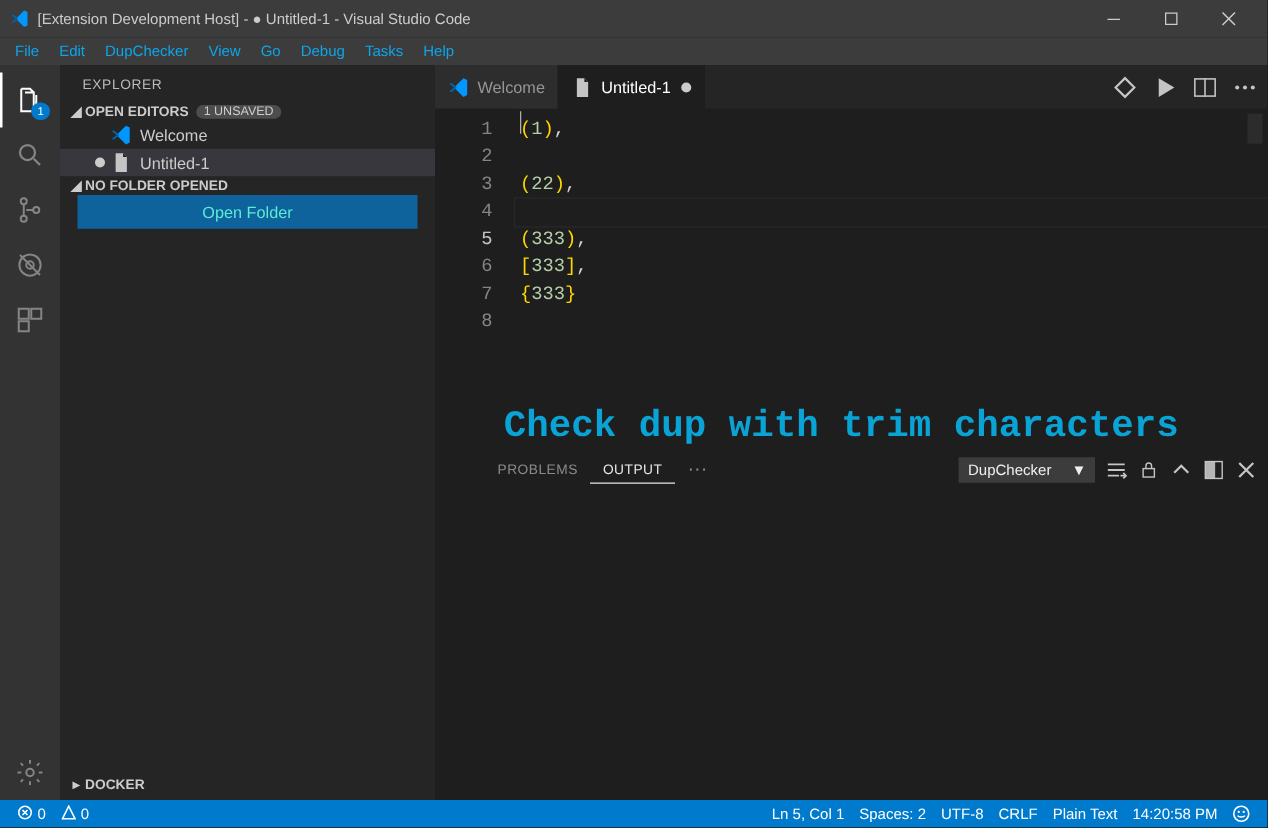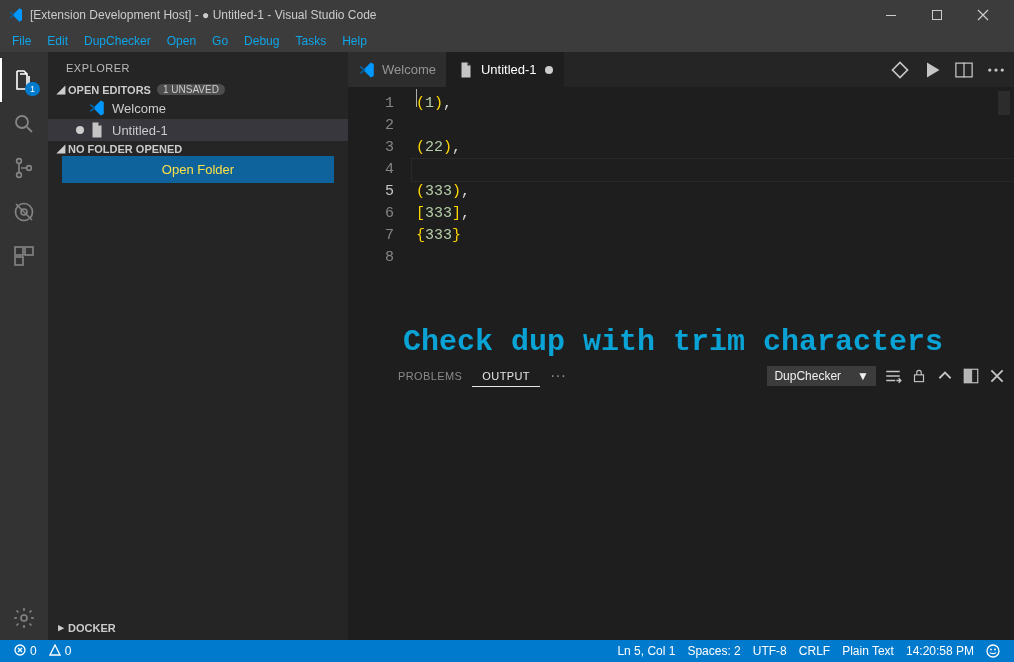--- a/index.html
+++ b/index.html
@@ -32,21 +32,21 @@
   .sidebar { width: 300px; background: #252526; display: flex; flex-direction: column; color: #bbbbbb; }
   .sidebar .sb-title { font-size: 11px; letter-spacing: 0.5px; padding: 10px 18px 8px; color: #bbbbbb; text-transform: uppercase; }
   .sb-section-hdr { display: flex; align-items: center; padding: 1px 6px; font-size: 11px; font-weight: 700; color: #cccccc; text-transform: uppercase; }
   .sb-section-hdr .chev { width: 14px; display: inline-flex; justify-content: center; margin-right: 0; }
   .sb-section-hdr .count { background: #4d4d4d; font-size: 10px; padding: 0 6px; border-radius: 7px; margin-left: 6px; color: #cccccc; font-weight: 400; }
   .sb-item { display: flex; align-items: center; padding: 2px 8px 2px 28px; height: 22px; font-size: 13px; color: #cccccc; }
   .sb-item .fico { width: 18px; height: 18px; display: inline-flex; align-items: center; justify-content: center; margin-right: 6px; }
   .sb-item.selected { background: #37373d; }
   .sb-item .dirty { width: 8px; height: 8px; border-radius: 50%; background: #cccccc; margin-right: 4px; }
   .sb-msg { padding: 14px 14px 10px 14px; font-size: 13px; color: #cccccc; }
-  .sb-btn { display: block; margin: 0 14px; background: #0e639c; color: #fde047; text-align: center; padding: 6px 0; font-size: 13px; border-radius: 0; }
+  .sb-btn { display: block; margin: 0 14px; background: #0e639c; color: #5eead4; text-align: center; padding: 6px 0; font-size: 13px; border-radius: 0; }
 
   
   .editorarea { flex: 1; display: flex; flex-direction: column; background: #1e1e1e; position: relative; }
   .tabbar { display: flex; background: #252526; height: 35px; align-items: stretch; }
   .tab { display: flex; align-items: center; padding: 0 10px; color: #969696; font-size: 13px; border-right: 1px solid #1e1e1e; background: #2d2d2d; height: 35px; }
   .tab.active { background: #1e1e1e; color: #ffffff; }
   .tab .tico { width: 18px; height: 18px; display: inline-flex; align-items: center; justify-content: center; margin-right: 6px; }
   .tab .dirty { width: 8px; height: 8px; border-radius: 50%; background: #cccccc; margin-left: 8px; }
   .tabactions { margin-left: auto; display: flex; align-items: center; gap: 12px; padding: 0 8px; color: #c5c5c5; }
   .tabactions .ta { width: 20px; height: 20px; display: flex; align-items: center; justify-content: center; }
@@ -109,21 +109,21 @@
           <path d="M1 1l10 10M11 1L1 11" stroke="#cccccc" stroke-width="1.2"></path>
         </svg>
       </div>
   </div>
 </div>
 
 <div class="menubar">
   <span class="mitem">File</span>
   <span class="mitem">Edit</span>
   <span class="mitem">DupChecker</span>
-  <span class="mitem">Open</span>
+  <span class="mitem">View</span>
   <span class="mitem">Go</span>
   <span class="mitem">Debug</span>
   <span class="mitem">Tasks</span>
   <span class="mitem">Help</span>
 </div>
 
 <div class="main">
 
   <div class="activitybar">
     <div class="abitem active">

